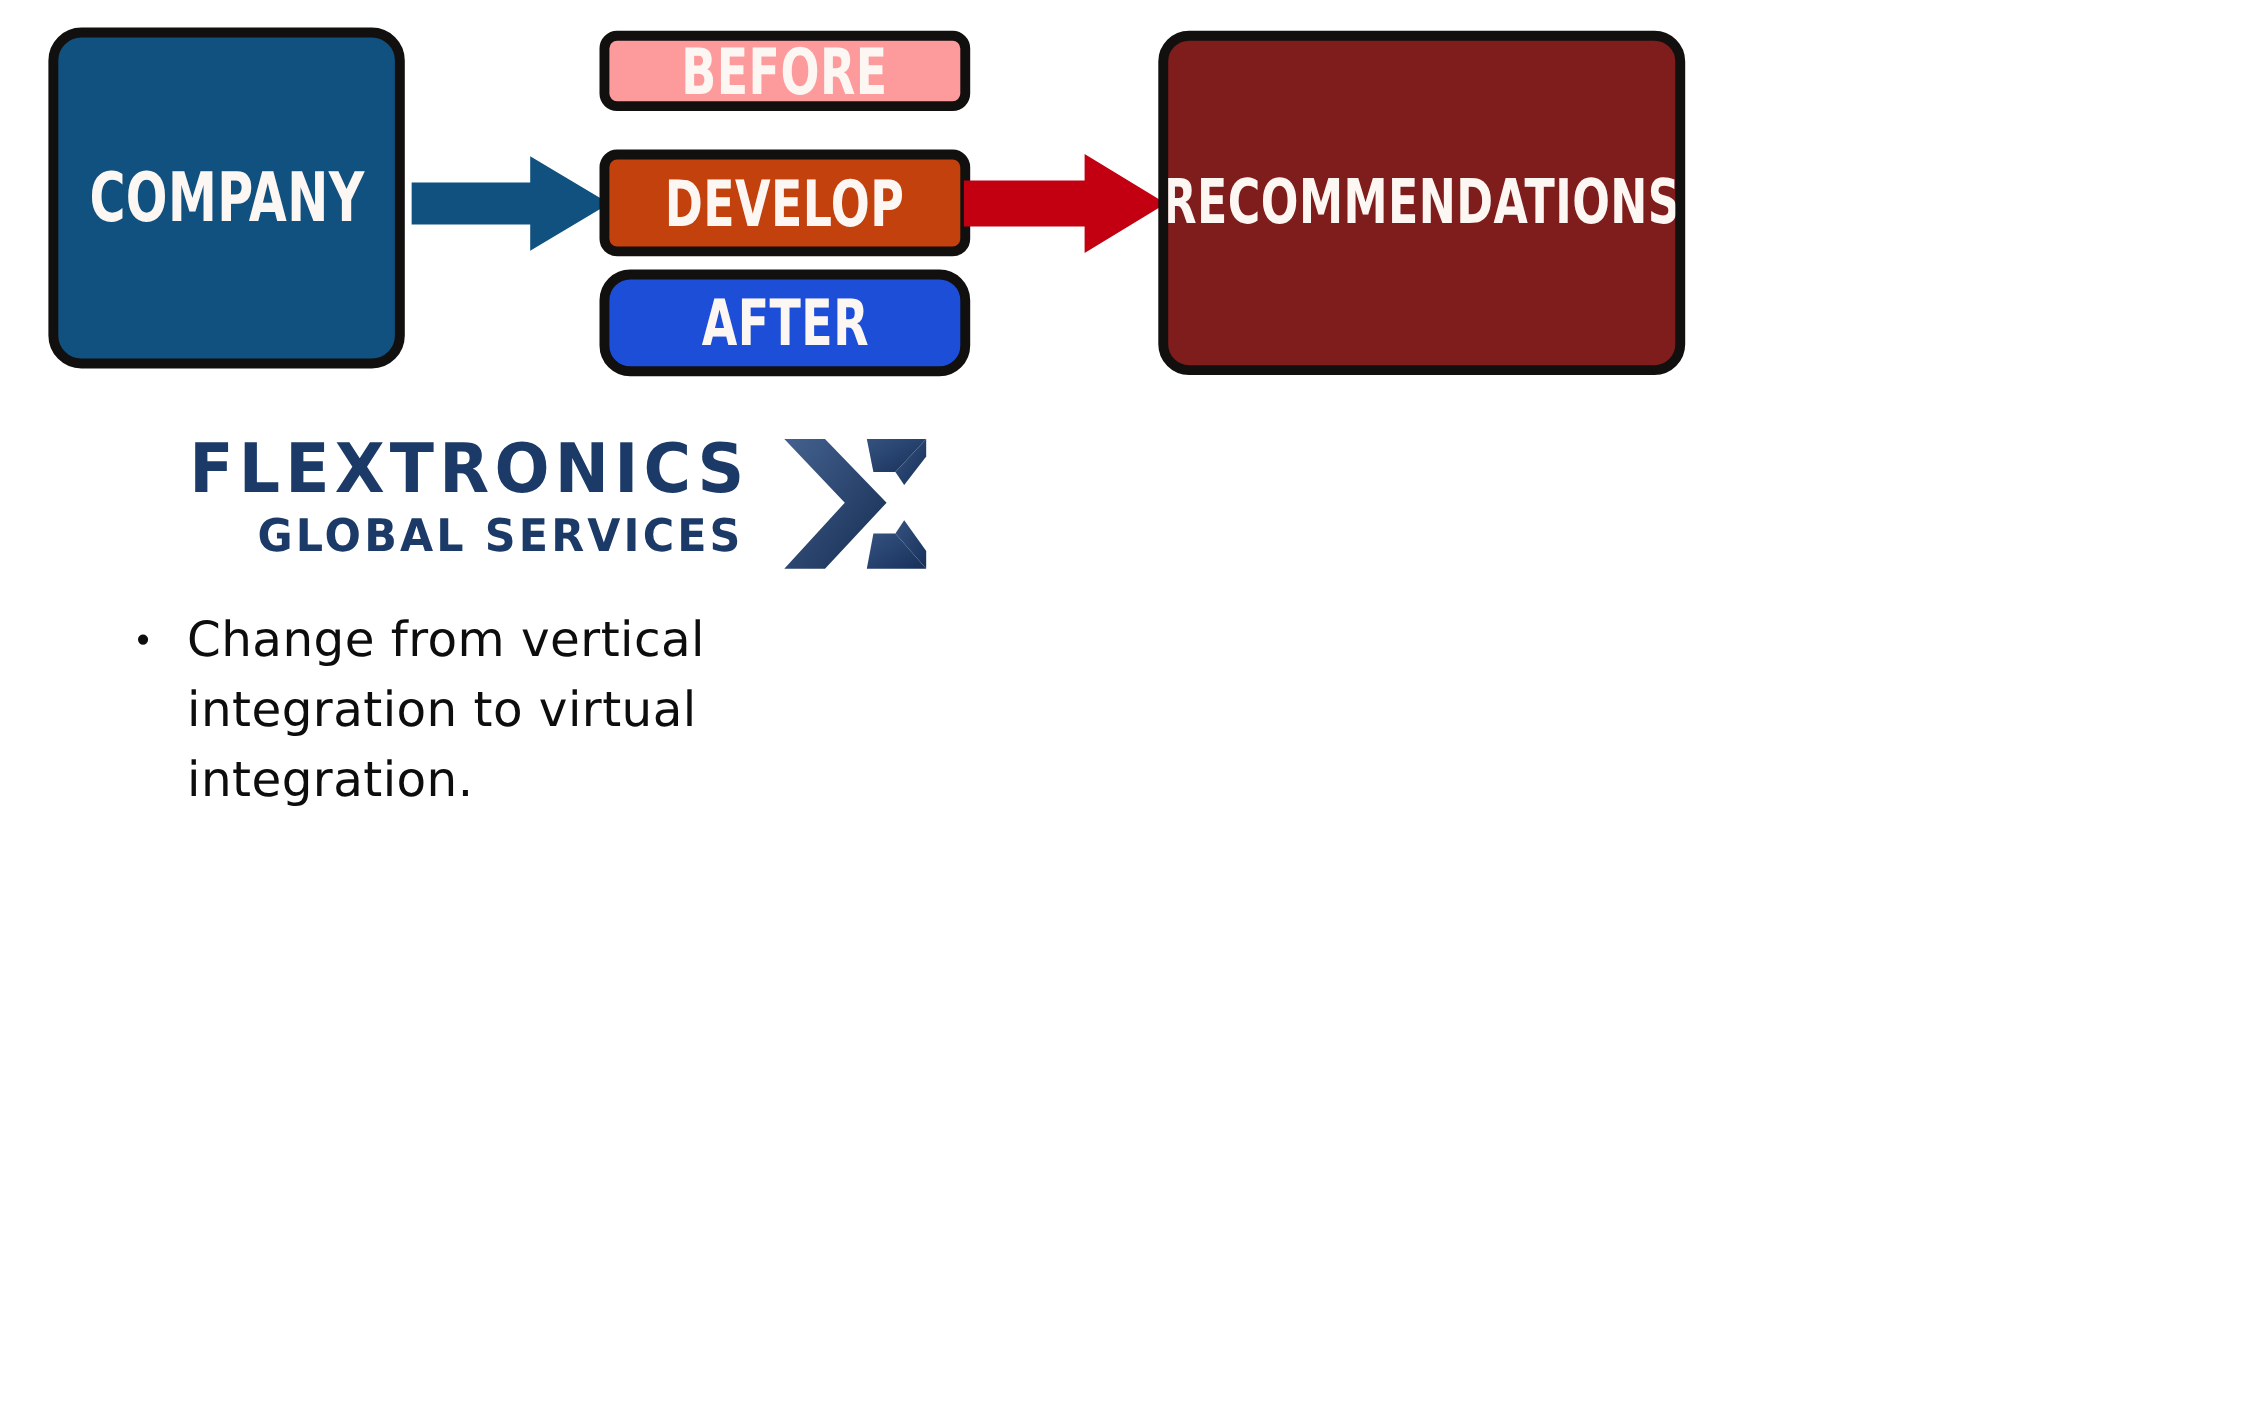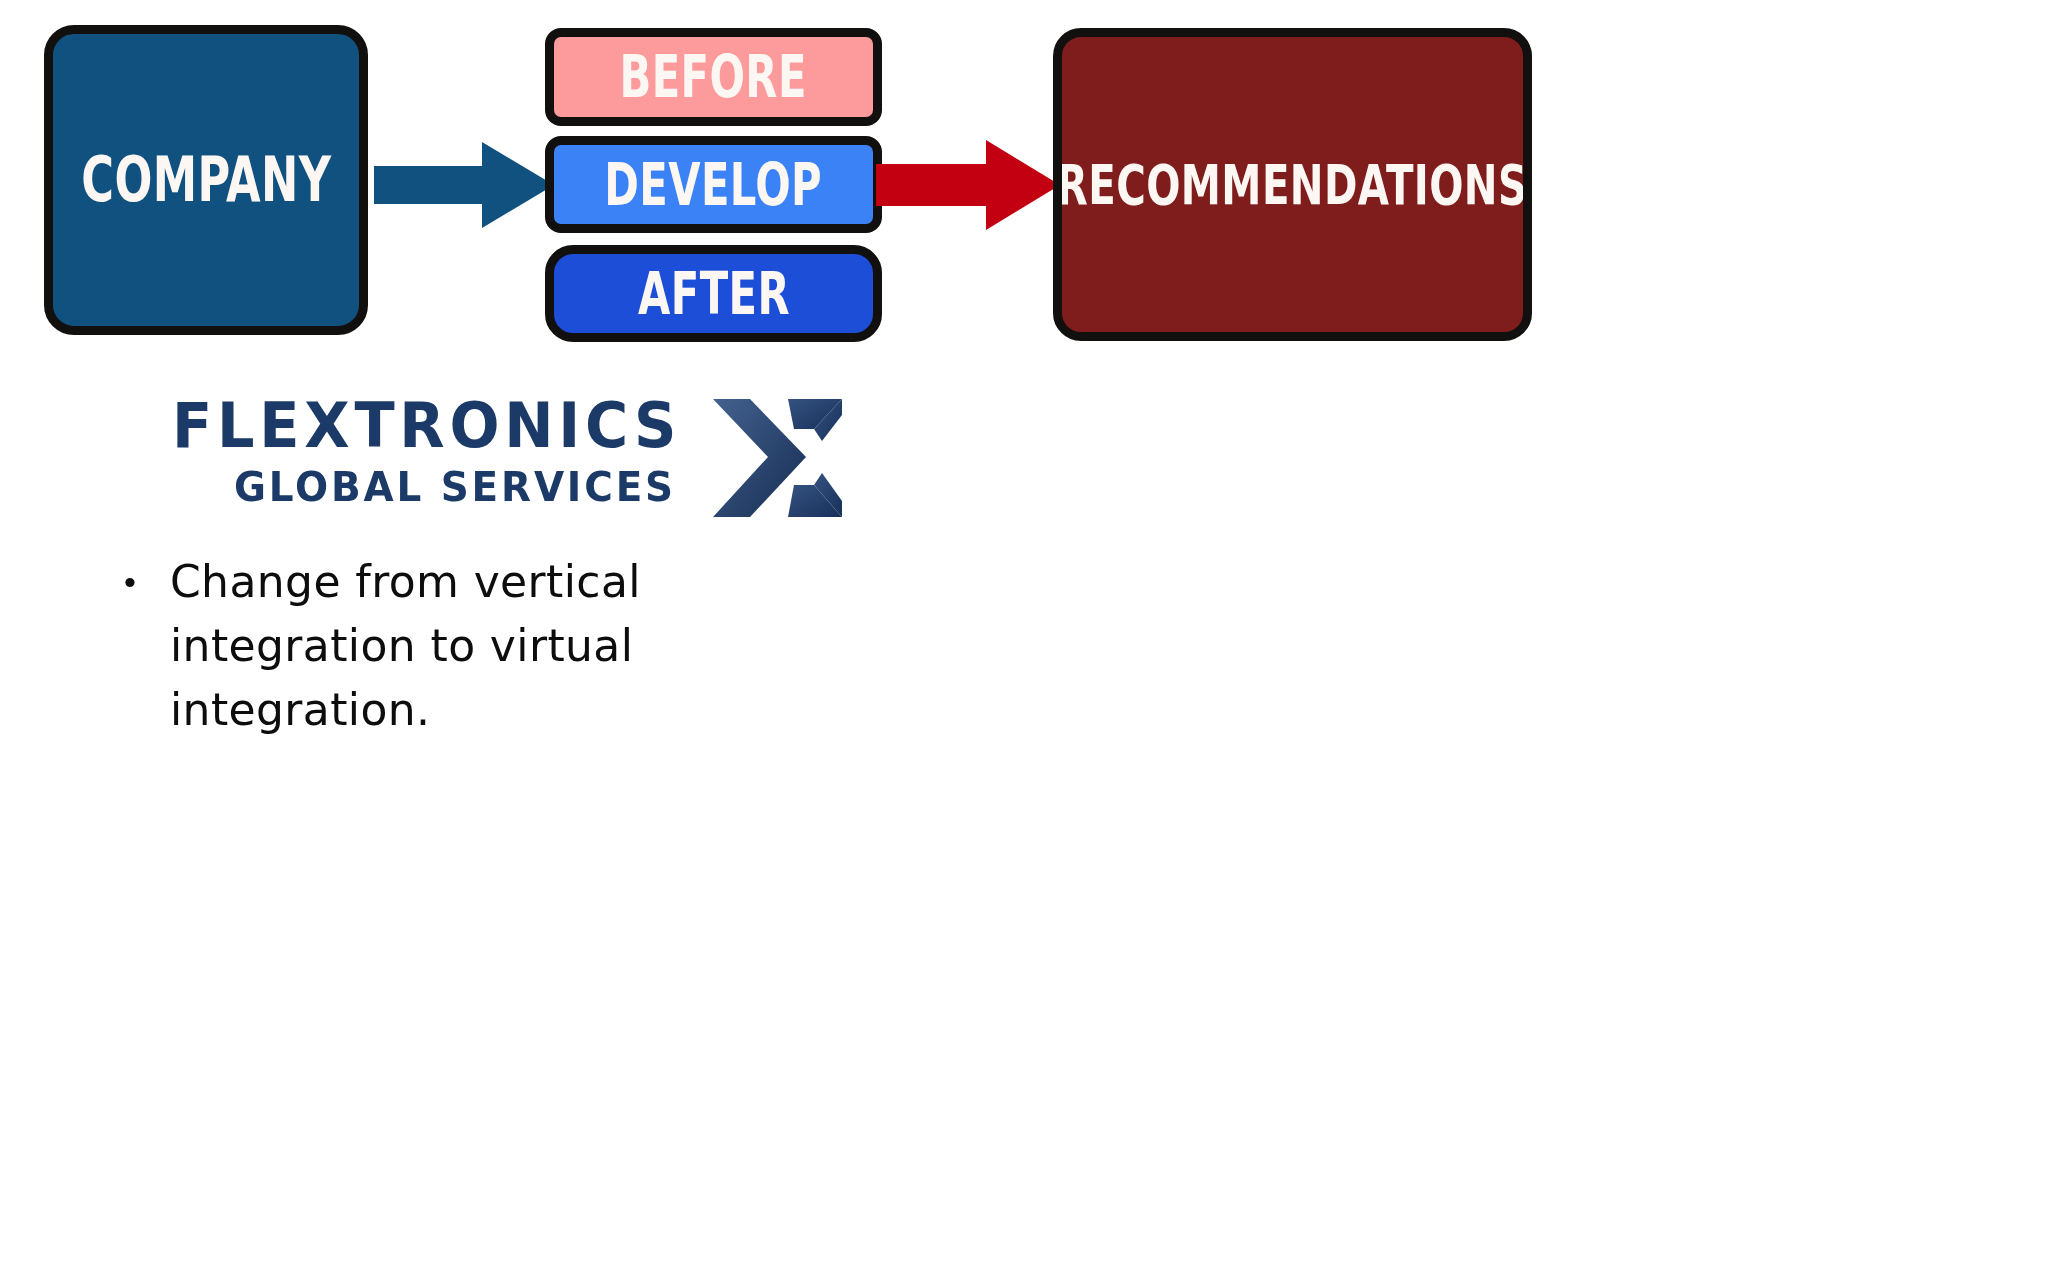--- a/index.html
+++ b/index.html
@@ -48,31 +48,31 @@
     border-radius: 30px;
     background: #10517f;
   }
   #company-box .dbox-label { font-size: 62px; }
 
   
   #before-box {
     left: 545px;
     top: 28px;
     width: 337px;
-    height: 98px;
+    height: 73px;
     border-radius: 16px;
     background: #fd9a9c;
   }
   #develop-box {
     left: 545px;
     top: 136px;
     width: 337px;
     height: 97px;
     border-radius: 16px;
-    background: #3b82f6;
+    background: #c2410c;
   }
   #after-box {
     left: 545px;
     top: 245px;
     width: 337px;
     height: 97px;
     border-radius: 28px;
     background: #1d4ed8;
   }
   #before-box .dbox-label,

